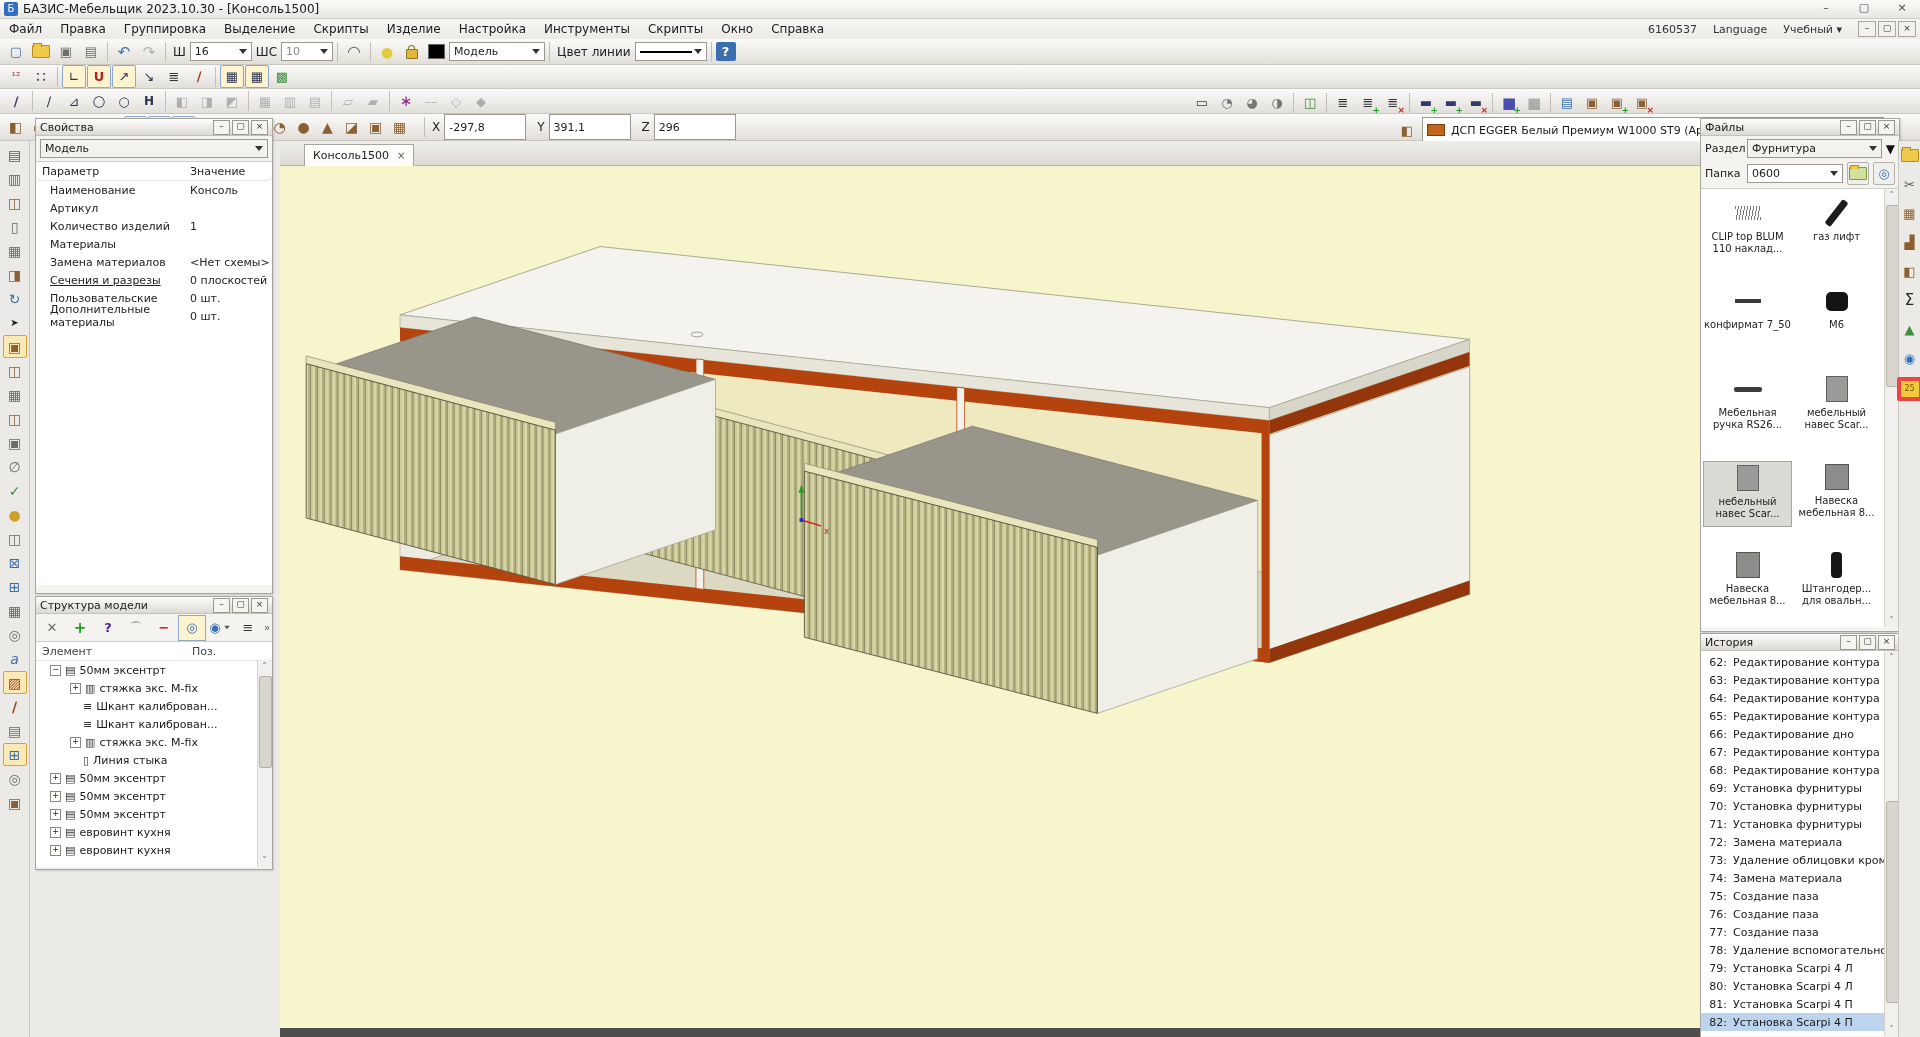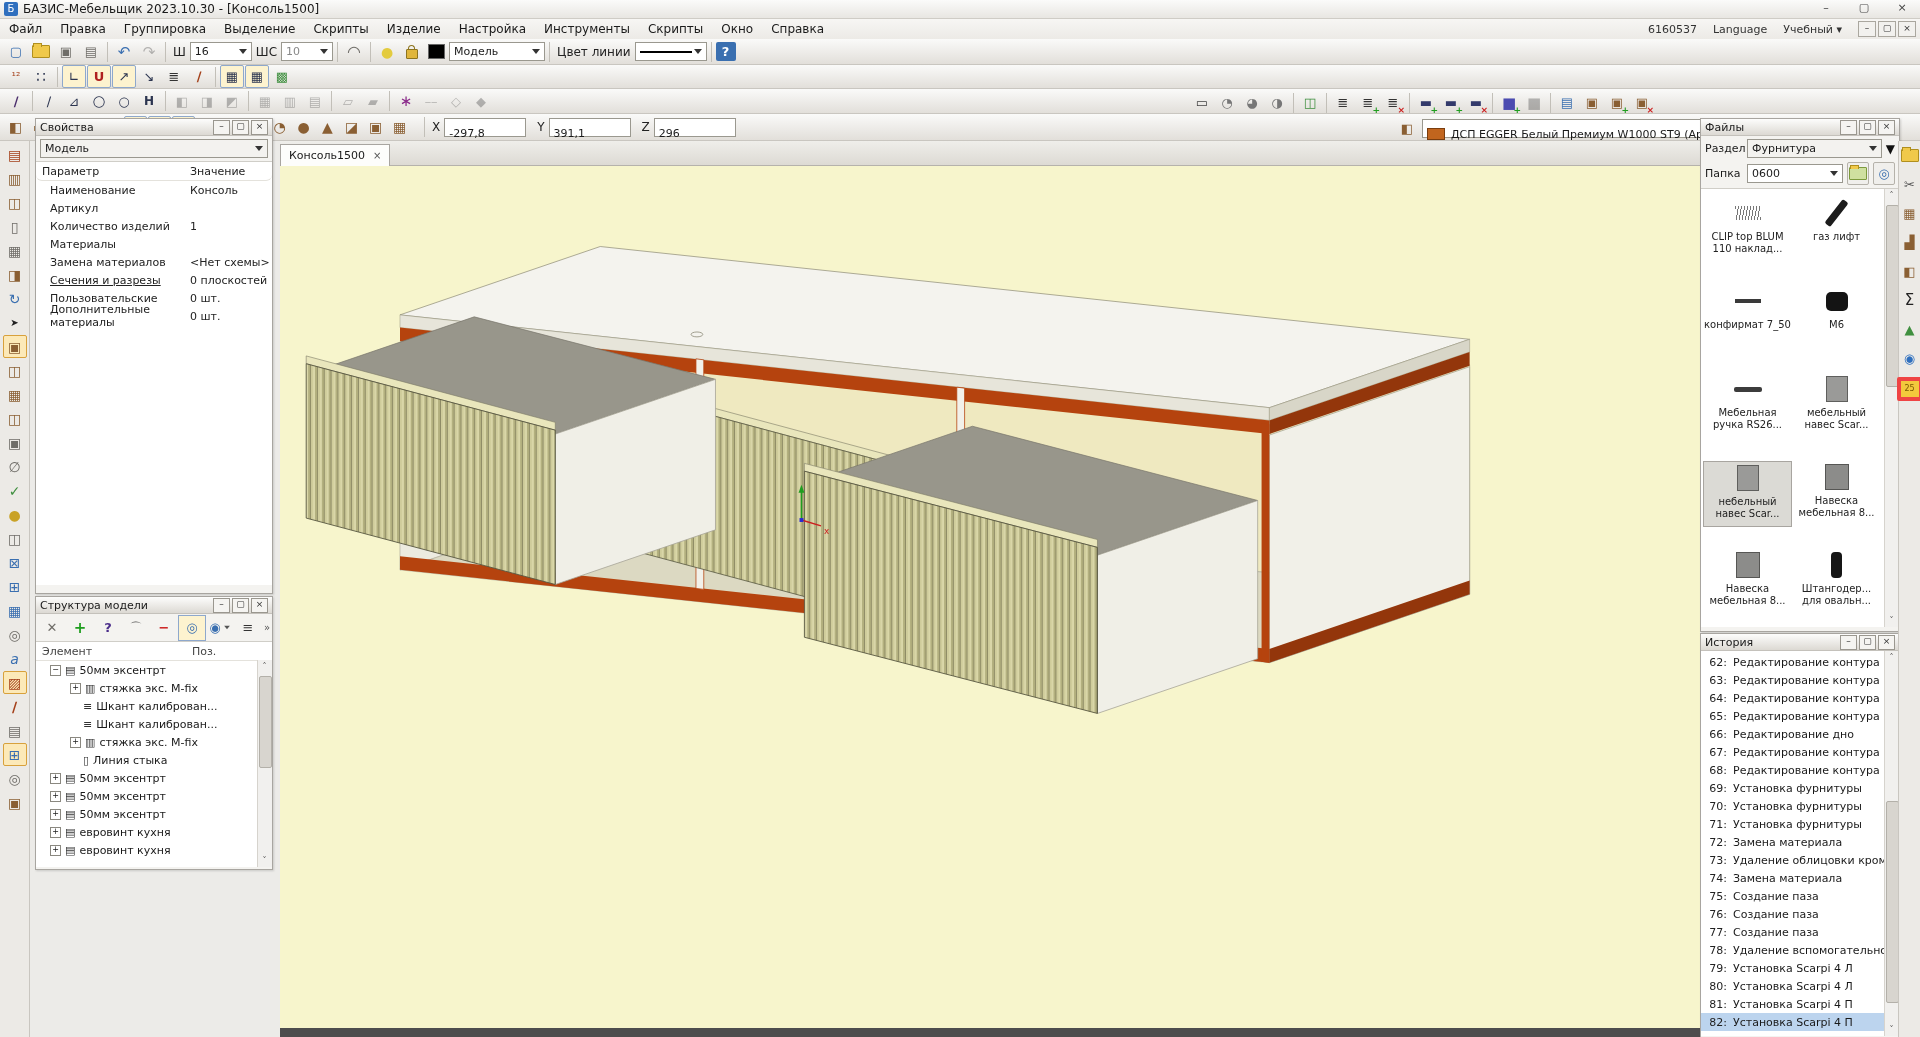--- a/index.html
+++ b/index.html
@@ -33,30 +33,30 @@
   .folderico:before{content:"";position:absolute;left:0;top:-3px;width:7px;height:3px;background:#f0c94a;border:1px solid #b08f1e;border-bottom:none;}
   .lockico{width:10px;height:8px;background:#e0b63c;border:1px solid #8d741f;border-radius:1px;position:relative;margin-top:4px;}
   .lockico:before{content:"";position:absolute;left:1px;top:-5px;width:5px;height:4px;border:1.5px solid #8d741f;border-bottom:none;border-radius:4px 4px 0 0;}
   .lineprev{width:52px;height:2px;background:#000;}
   .b3d{width:23px;height:22px;display:inline-flex;align-items:center;justify-content:center;font-size:14px;color:#8a5f33;}
   .b3d.p{background:#fdf3cf;border:1px solid #8ea8cc;border-radius:2px;box-sizing:border-box;}
   .badge{position:relative;}
   .badge:after{content:attr(data-badge);position:absolute;right:-1px;bottom:-2px;font-size:9px;font-weight:bold;}
   .badge.plus:after{color:#1f9e1f;}
   .badge.xx:after{color:#cc1f1f;}
-  .field{height:19px;border:1px solid #9a988f;background:#fff;display:inline-flex;align-items:flex-start;padding:8px 4px;font-size:11px;box-sizing:border-box;}
+  .field{height:26px;border:1px solid #9a988f;background:#fff;display:inline-flex;align-items:center;padding:0 4px;font-size:11px;box-sizing:border-box;}
   
   #ldock{left:0;top:141px;width:30px;height:896px;background:#eceae6;border-right:1px solid #c9c6c0;display:flex;flex-direction:column;align-items:center;padding-top:2px;box-sizing:border-box;}
   .lbtn{width:24px;height:23px;display:flex;align-items:center;justify-content:center;font-size:14px;margin-bottom:1px;border:1px solid transparent;border-radius:2px;box-sizing:border-box;}
   .lbtn.p{background:#fce9b8;border-color:#d8a13c;}
   .c-brown{color:#8a5f33;} .c-gray{color:#6f6d68;} .c-blue{color:#3a6fb0;} .c-red{color:#a4401a;} .c-green{color:#3f8f3f;} .c-yel{color:#c9a227;}
   
   #canvas{left:280px;top:141px;width:1420px;height:887px;background:#f7f5cc;}
   #tabbar{left:280px;top:141px;width:1420px;height:24px;background:linear-gradient(#efeeea,#dddad4);border-bottom:1px solid #b5b2ac;}
-  .tab{position:absolute;left:0;top:3px;height:21px;background:#fdfdfb;border:1px solid #a8a5a0;border-bottom:none;display:flex;align-items:center;padding:0 8px;gap:8px;font-size:11px;}
+  .tab{position:absolute;left:24px;top:3px;height:21px;background:#fdfdfb;border:1px solid #a8a5a0;border-bottom:none;display:flex;align-items:center;padding:0 8px;gap:8px;font-size:11px;}
   .tabx{color:#555;font-size:10px;}
   #bottomstrip{left:280px;top:1028px;width:1420px;height:9px;background:#4d4d4d;}
   
   .panel{background:#f4f3f0;border:1px solid #a8a5a0;box-shadow:1px 1px 2px rgba(0,0,0,.15);}
   .phead{height:17px;background:linear-gradient(#fdfdfc,#dcd9d3);border-bottom:1px solid #c4c1bb;display:flex;align-items:center;padding:0 4px;box-sizing:border-box;font-size:11px;}
   .phbtns{margin-left:auto;display:flex;gap:2px;}
   .pbtn{width:15px;height:13px;border:1px solid #9a978f;background:#f5f4f1;font-size:9px;line-height:11px;text-align:center;color:#333;}
   .prow{display:flex;align-items:center;height:18px;padding-left:6px;}
   .pcell-p{width:148px;font-size:11px;color:#222;}
   .pcell-v{font-size:11px;color:#222;}

